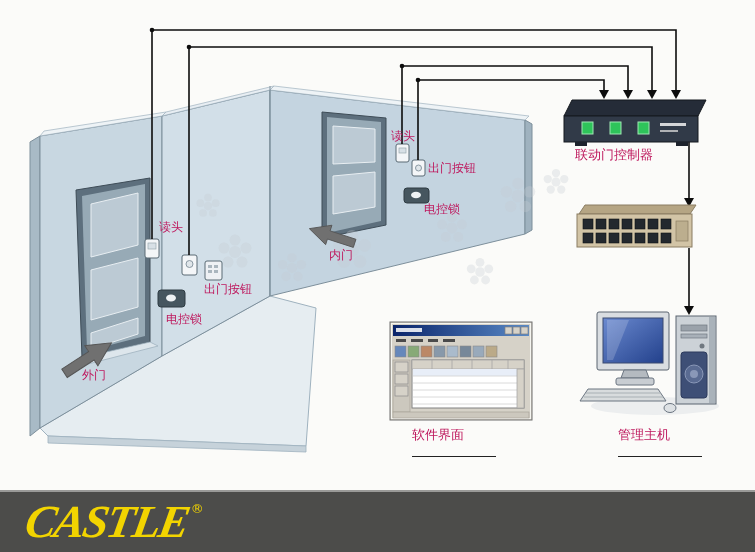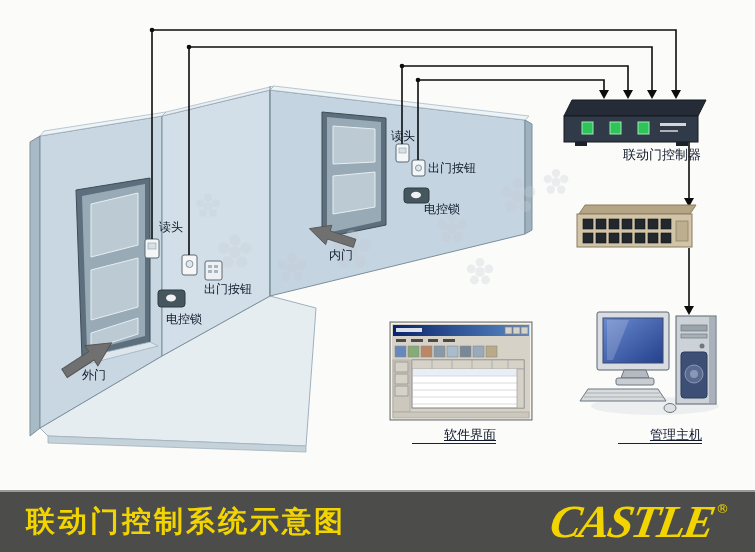--- a/index.html
+++ b/index.html
@@ -1,21 +1,21 @@
 <!DOCTYPE html>
 <html><head>
 <meta charset="utf-8">
 <style>
   html,body{margin:0;padding:0;background:#888;}
   .stage{position:relative;width:755px;height:552px;background:#fbfbf9;overflow:hidden;
          font-family:"DejaVu Sans","Liberation Sans",sans-serif;}
   .diagram-svg{position:absolute;left:0;top:0;}
-  .lbl{position:absolute;font-size:12px;color:#0f172a;white-space:nowrap;line-height:14px;}
-  .lbl.center{text-align:right;}
-  .lbl.underline{border-bottom:1px solid #222;padding-bottom:1px;text-decoration:underline;}
+  .lbl{position:absolute;font-size:12px;color:#be185d;white-space:nowrap;line-height:14px;}
+  .lbl.center{text-align:left;}
+  .lbl.underline{border-bottom:1px solid #222;padding-bottom:14px;}
   .footer{position:absolute;left:0;bottom:0;width:755px;height:62px;background:#4c4c4a;
           border-top:2px solid #9a9a98;box-sizing:border-box;display:flex;align-items:center;
           justify-content:space-between;padding:0 26px;}
   .footer-title{color:#f2d400;font-size:29px;font-weight:bold;letter-spacing:3px;}
   .footer-logo{color:#f2d400;display:flex;align-items:flex-start;}
   .footer-logo .brand{font-family:"Liberation Serif","DejaVu Serif",serif;font-style:italic;
           font-weight:bold;font-size:46px;line-height:46px;letter-spacing:-2px;
           transform:skewX(-10deg);display:inline-block;}
   .footer-logo .reg{font-size:13px;margin-left:3px;margin-top:2px;}
 </style>
@@ -269,20 +269,19 @@
   <div class="lbl" style="left:428px;top:161px">出门按钮</div>
   <div class="lbl" style="left:424px;top:202px">电控锁</div>
   <div class="lbl" style="left:329px;top:248px">内门</div>
 
   <div class="lbl center" style="left:575px;top:148px;width:126px;font-size:13px">联动门控制器</div>
 
   <div class="lbl center underline" style="left:412px;top:428px;width:84px;font-size:13px">软件界面</div>
   <div class="lbl center underline" style="left:618px;top:428px;width:84px;font-size:13px">管理主机</div>
 
   <div class="footer">
-    <div class="footer-title">联动门控制系统示意图</div>
     <div class="footer-logo">
       <span class="brand">CASTLE</span>
       <span class="reg">®</span>
     </div>
   </div>
 
 </div>
 
 </body></html>

